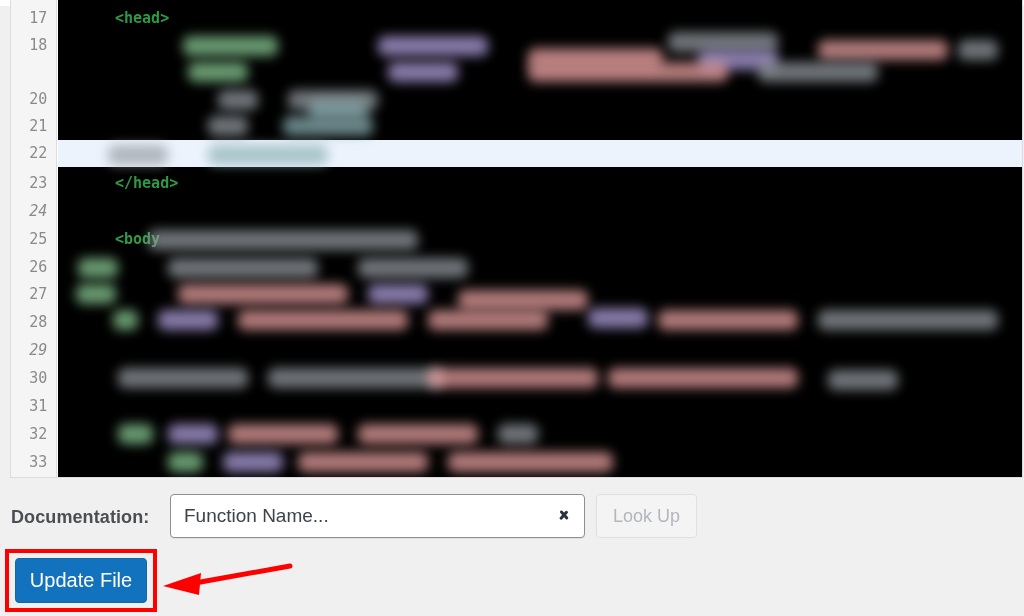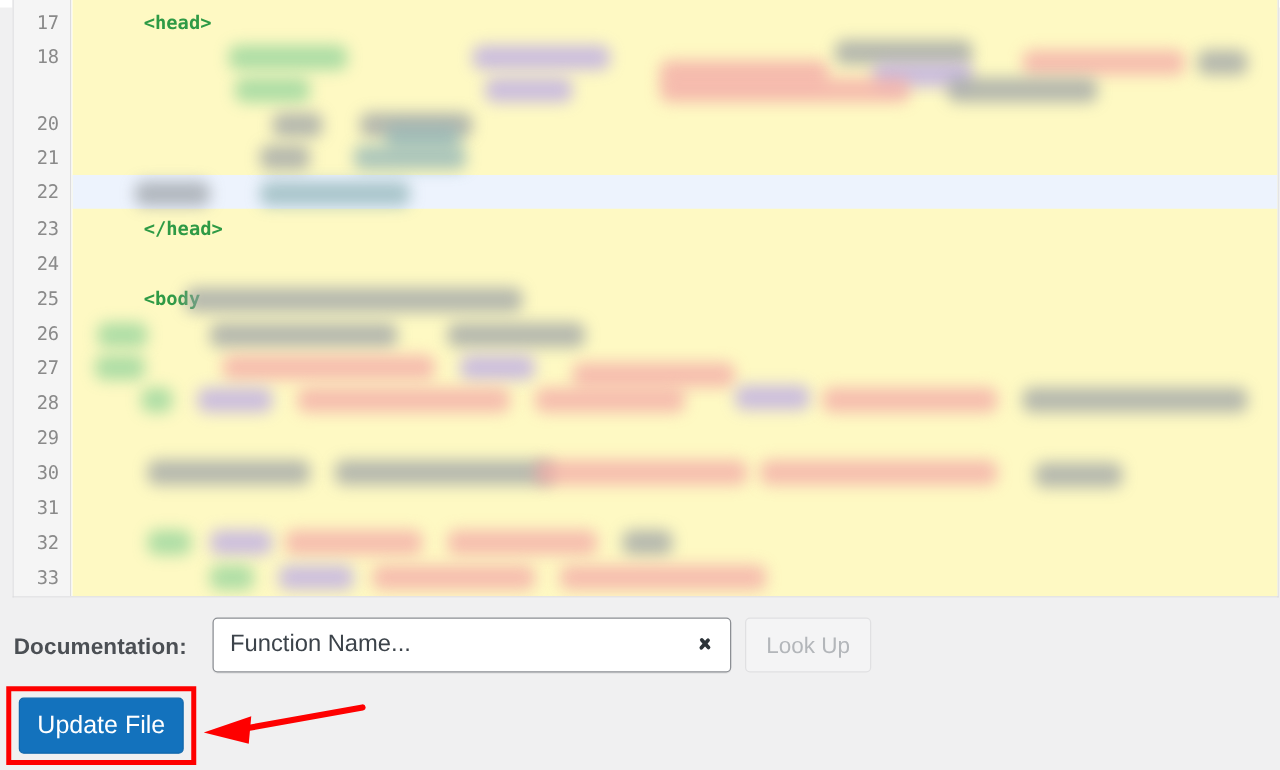--- a/index.html
+++ b/index.html
@@ -65,21 +65,21 @@
     background: #f5f5f5;
     border-right: 1px solid #dddddd;
     box-sizing: border-box;
   }
   .code-area {
     position: absolute;
     left: 47px;
     top: 0;
     right: 0;
     height: 100%;
-    background: #fef9c3;
+    background: #000000;
   }
 
   .row {
     position: absolute;
     left: 0;
     right: 0;
     height: 27px;
     line-height: 27px;
   }
   .row.active { background: #edf3fd; }
@@ -274,39 +274,39 @@
       <div class="row active" style="top:140px;">
         <div class="lineno" style="left:-47px;">22</div>
       </div>
 
       <div class="row" style="top:170px;">
         <div class="lineno" style="left:-47px;">23</div>
         <div class="codeline tok-tag">&lt;/head&gt;</div>
       </div>
 
       <div class="row" style="top:198px;">
-        <div class="lineno" style="left:-47px;">24</div>
+        <div class="lineno" style="left:-47px;font-style:italic;">24</div>
       </div>
 
       <div class="row" style="top:226px;padding-left:38px;">
         <div class="lineno" style="left:-47px;">25</div>
         <div class="codeline tok-tag">&lt;body</div>
       </div>
 
       <div class="row" style="top:254px;">
         <div class="lineno" style="left:-47px;">26</div>
       </div>
       <div class="row" style="top:281px;">
         <div class="lineno" style="left:-47px;">27</div>
       </div>
       <div class="row" style="top:309px;">
         <div class="lineno" style="left:-47px;">28</div>
       </div>
       <div class="row" style="top:337px;">
-        <div class="lineno" style="left:-47px;">29</div>
+        <div class="lineno" style="left:-47px;font-style:italic;">29</div>
       </div>
       <div class="row" style="top:365px;">
         <div class="lineno" style="left:-47px;">30</div>
       </div>
       <div class="row" style="top:393px;">
         <div class="lineno" style="left:-47px;">31</div>
       </div>
       <div class="row" style="top:421px;">
         <div class="lineno" style="left:-47px;">32</div>
       </div>

